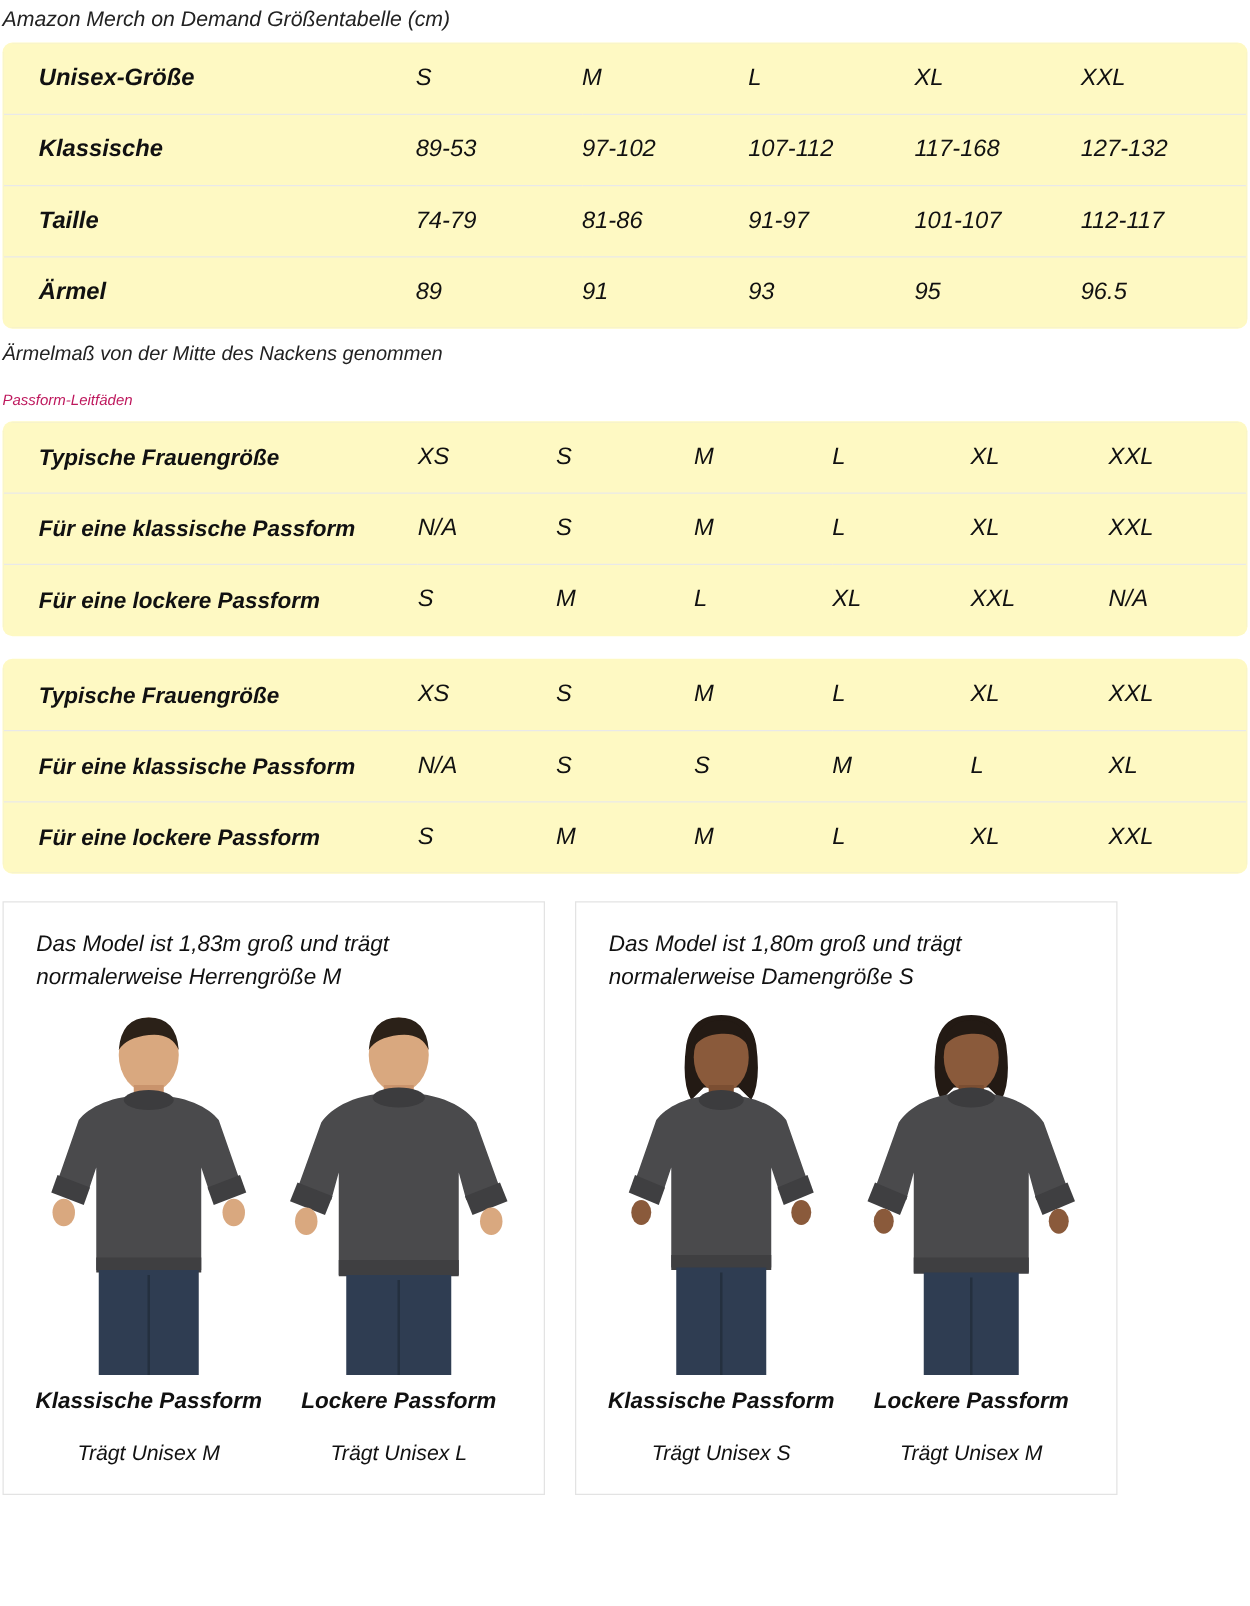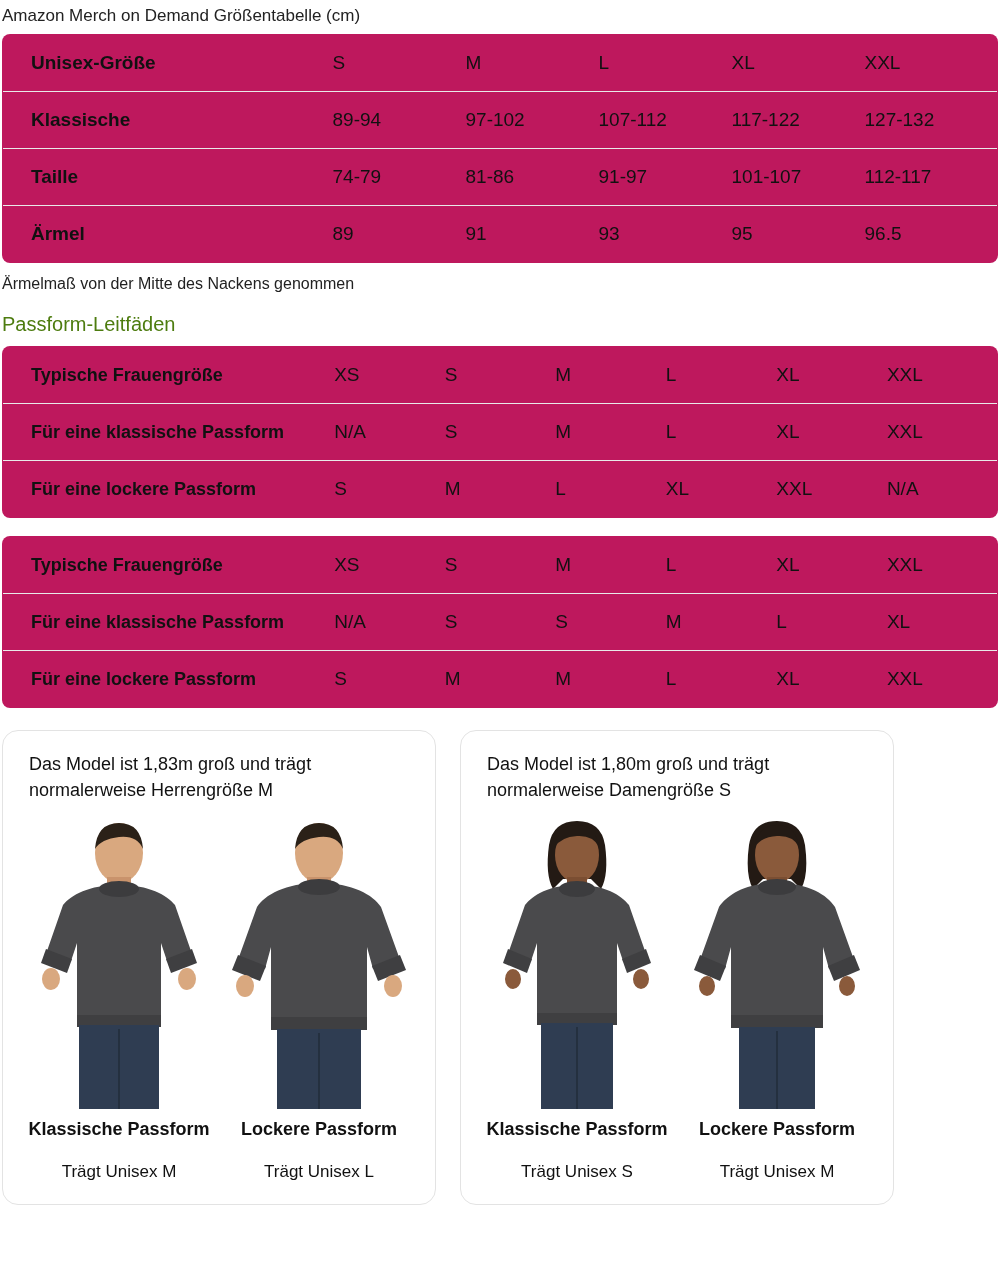--- a/index.html
+++ b/index.html
@@ -12,46 +12,47 @@
   }
   body {
     width: 1000px;
     height: 1285px;
     position: relative;
     overflow: hidden;
   }
   .page {
     width: 799px;
     padding: 0 0 0 0;
+    font-style: italic;
   }
   .caption {
     font-size: 17px;
     color: #222;
     padding: 6px 0 8px 2px;
     font-weight: 400;
   }
   .note {
     font-size: 16px;
     color: #222;
     padding: 12px 0 8px 2px;
   }
   .subhead {
-    font-size: 20px;
-    color: #4d7c0f;
+    font-size: 12px;
+    color: #be185d;
     padding: 12px 0 10px 2px;
   }
 
   table.size-table {
     border-collapse: collapse;
     width: 996px;
     margin: 0 2px;
     border: 1px solid #e3e3e3;
     border-radius: 8px;
     overflow: hidden;
-    background: #be185d;
+    background: #fef9c3;
   }
   table.size-table td {
     border-bottom: 1px solid #e9e9e9;
     padding: 17px 10px 17px 0;
     font-size: 19px;
     color: #111;
     font-weight: 400;
     white-space: nowrap;
   }
   table.size-table tr:last-child td { border-bottom: none; }
@@ -74,21 +75,21 @@
   .spacer { height: 18px; }
 
   .models-row {
     display: flex;
     gap: 24px;
     margin: 22px 2px 0 2px;
   }
   .model-card {
     flex: 1 1 0;
     border: 1px solid #e3e3e3;
-    border-radius: 16px;
+    border-radius: 0;
     padding: 20px 16px 10px 16px;
     background: #fff;
     min-height: 475px;
   }
   .model-card-title {
     font-size: 18px;
     line-height: 1.45;
     color: #111;
     margin-bottom: 6px;
     padding-left: 10px;
@@ -140,24 +141,24 @@
       <tr>
         <td class="rowhead">Unisex-Größe</td>
         <td class="c">S</td>
         <td class="c">M</td>
         <td class="c">L</td>
         <td class="c">XL</td>
         <td class="c">XXL</td>
       </tr>
       <tr>
         <td class="rowhead">Klassische</td>
-        <td class="c">89-94</td>
+        <td class="c">89-53</td>
         <td class="c">97-102</td>
         <td class="c">107-112</td>
-        <td class="c">117-122</td>
+        <td class="c">117-168</td>
         <td class="c">127-132</td>
       </tr>
       <tr>
         <td class="rowhead">Taille</td>
         <td class="c">74-79</td>
         <td class="c">81-86</td>
         <td class="c">91-97</td>
         <td class="c">101-107</td>
         <td class="c">112-117</td>
       </tr>

